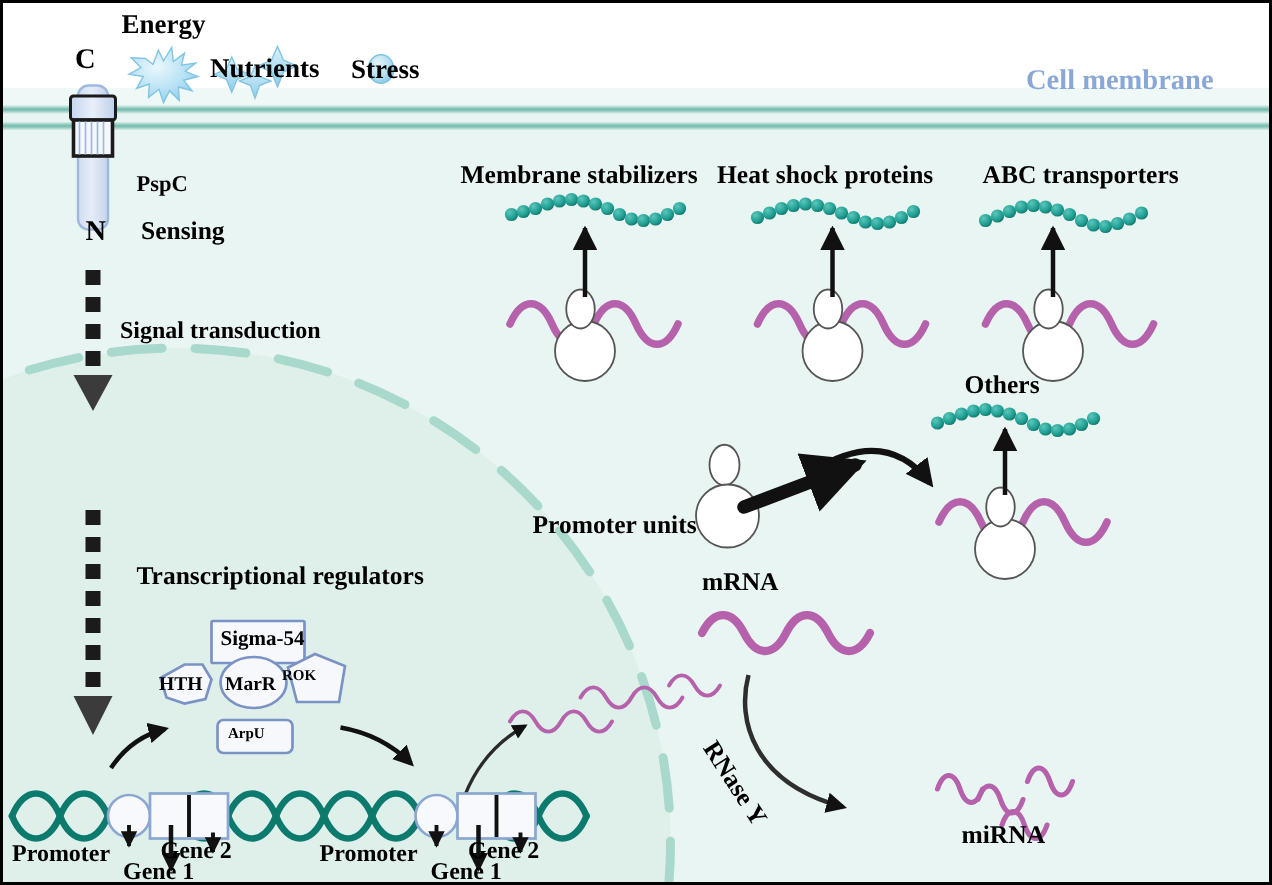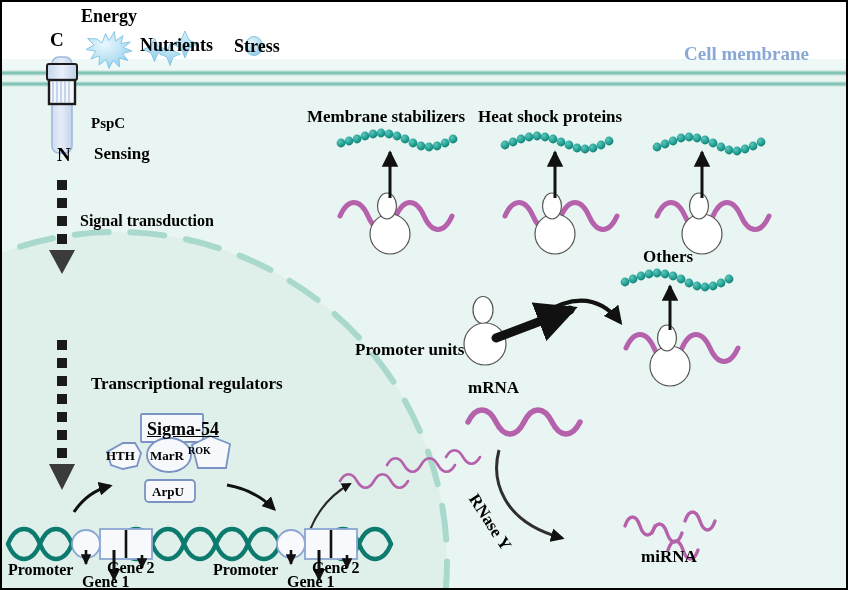--- a/index.html
+++ b/index.html
@@ -319,36 +319,37 @@
 
   <div class="lbl" style="left:682px;top:42px;font-size:19px;color:#8aa8d6;">Cell membrane</div>
 
   <div class="lbl" style="left:74px;top:114px;font-size:15px;font-weight:bold;margin-left:15px;">PspC</div>
   <div class="lbl" style="left:92px;top:143px;font-size:17px;">Sensing</div>
 
   <div class="lbl" style="left:78px;top:211px;font-size:16px;">Signal transduction</div>
 
   <div class="lbl" style="left:89px;top:373px;font-size:17px;">Transcriptional regulators</div>
 
-  <div class="lbl" style="left:145px;top:418px;font-size:18px;text-decoration:underline;">Sigma-54</div>
+  <div class="lbl" style="left:145px;top:418px;font-size:14px;">Sigma-54</div>
   <div class="lbl" style="left:104px;top:447px;font-size:13px;font-family:Liberation Serif, serif;">HTH</div>
   <div class="lbl" style="left:148px;top:447px;font-size:13px;">MarR</div>
   <div class="lbl" style="left:186px;top:444px;font-size:10px;">ROK</div>
-  <div class="lbl" style="left:150px;top:483px;font-size:13px;text-align:right;">ArpU</div>
+  <div class="lbl" style="left:150px;top:483px;font-size:10px;text-align:right;">ArpU</div>
 
   <div class="lbl" style="left:6px;top:560px;font-size:16px;">Promoter</div>
   <div class="lbl" style="left:80px;top:572px;font-size:16px;">Gene 1</div>
   <div class="lbl" style="left:105px;top:558px;font-size:16px;">Gene 2</div>
 
   <div class="lbl" style="left:211px;top:560px;font-size:16px;">Promoter</div>
   <div class="lbl" style="left:285px;top:572px;font-size:16px;">Gene 1</div>
   <div class="lbl" style="left:310px;top:558px;font-size:16px;">Gene 2</div>
 
   <div class="lbl" style="left:305px;top:106px;font-size:17px;">Membrane stabilizers</div>
   <div class="lbl" style="left:476px;top:106px;font-size:17px;">Heat shock proteins</div>
+  <div class="lbl" style="left:653px;top:106px;font-size:17px;">ABC transporters</div>
   <div class="lbl" style="left:641px;top:246px;font-size:17px;">Others</div>
 
   <div class="lbl" style="left:353px;top:339px;font-size:17px;">Promoter units</div>
   <div class="lbl" style="left:466px;top:377px;font-size:17px;">mRNA</div>
 
   <div class="lbl" style="left:478px;top:489px;font-size:17px;transform:rotate(57deg);transform-origin:left top;">RNase Y</div>
   <div class="lbl" style="left:639px;top:546px;font-size:17px;font-family:Liberation Serif, serif;">miRNA</div>
 
 </div>
 

